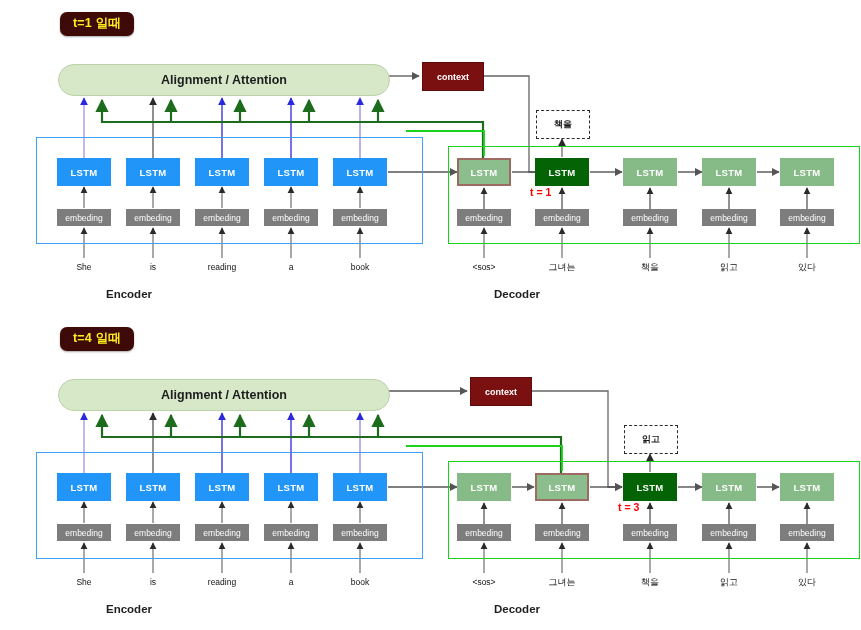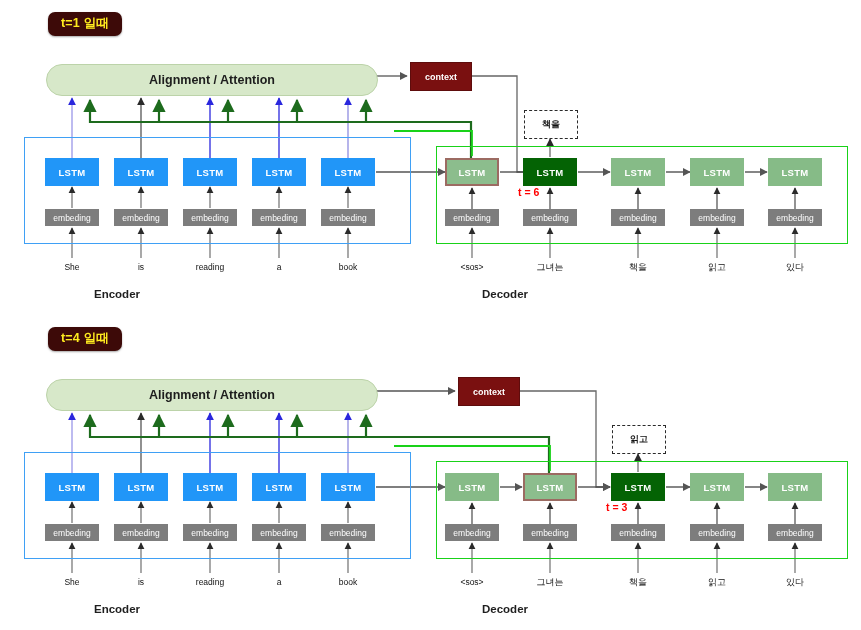--- a/index.html
+++ b/index.html
@@ -1,21 +1,21 @@
 <!DOCTYPE html>
 <html><head>
 <meta charset="utf-8">
 <style>
   html,body{margin:0;padding:0;background:#ffffff;}
   body{
     width:861px;height:630px;position:relative;overflow:hidden;
     font-family:"Liberation Sans","DejaVu Sans",sans-serif;
     color:#222;
   }
-  .panel{position:absolute;left:4px;width:788px;height:315px;}
+  .panel{position:absolute;left:16px;width:788px;height:315px;}
   #panel-top{top:0;}
   #panel-bottom{top:315px;}
 
   
   .badge{
     position:absolute;left:44px;top:12px;
     background:#3d0a08;color:#ffec1f;
     font-size:12.5px;font-weight:bold;
     padding:5px 13px 6px 13px;border-radius:7px;
     letter-spacing:.2px;line-height:1;
@@ -213,21 +213,21 @@
   <div class="emb" style="left:686px;top:209px">embeding</div>
   <div class="emb" style="left:764px;top:209px">embeding</div>
 
   <div class="word" style="left:433px;top:262px">&lt;sos&gt;</div>
   <div class="word kr" style="left:511px;top:261px">그녀는</div>
   <div class="word kr" style="left:599px;top:261px">책을</div>
   <div class="word kr" style="left:678px;top:261px">읽고</div>
   <div class="word kr" style="left:756px;top:261px">있다</div>
 
   <div class="outbox" style="left:520px;top:110px">책을</div>
-  <div class="tlabel" style="left:514px;top:186px">t = 6</div>
+  <div class="tlabel" style="left:514px;top:186px">t = 1</div>
 
   <div class="sectionlabel" style="left:50px;top:288px">Encoder</div>
   <div class="sectionlabel" style="left:438px;top:288px">Decoder</div>
 </div>
 
 <div class="panel" id="panel-bottom">
 
   <div class="badge">t=4 일때</div>
 
   <svg class="wires">

